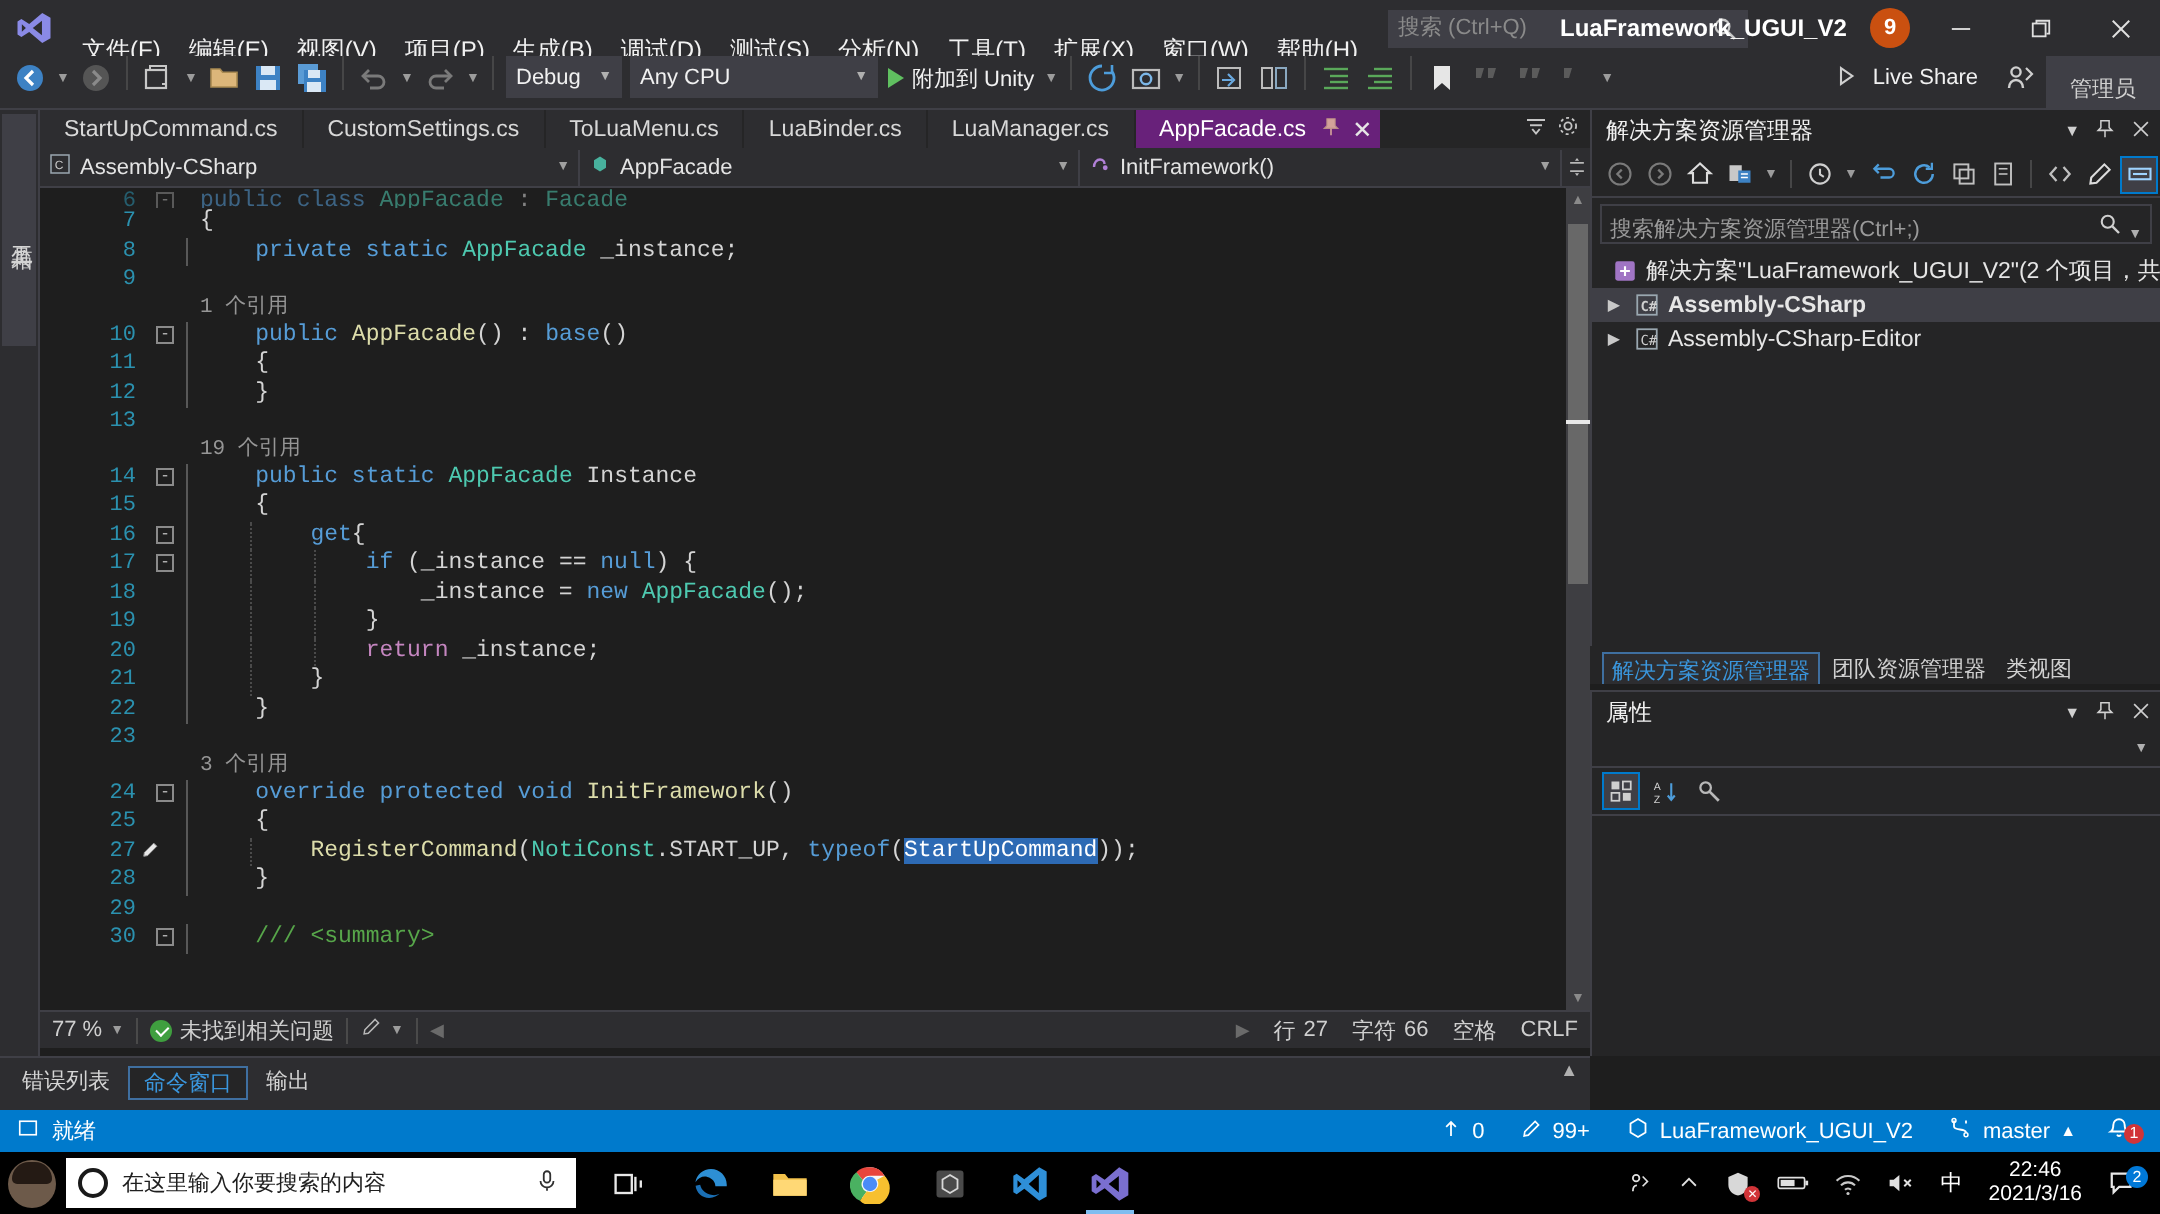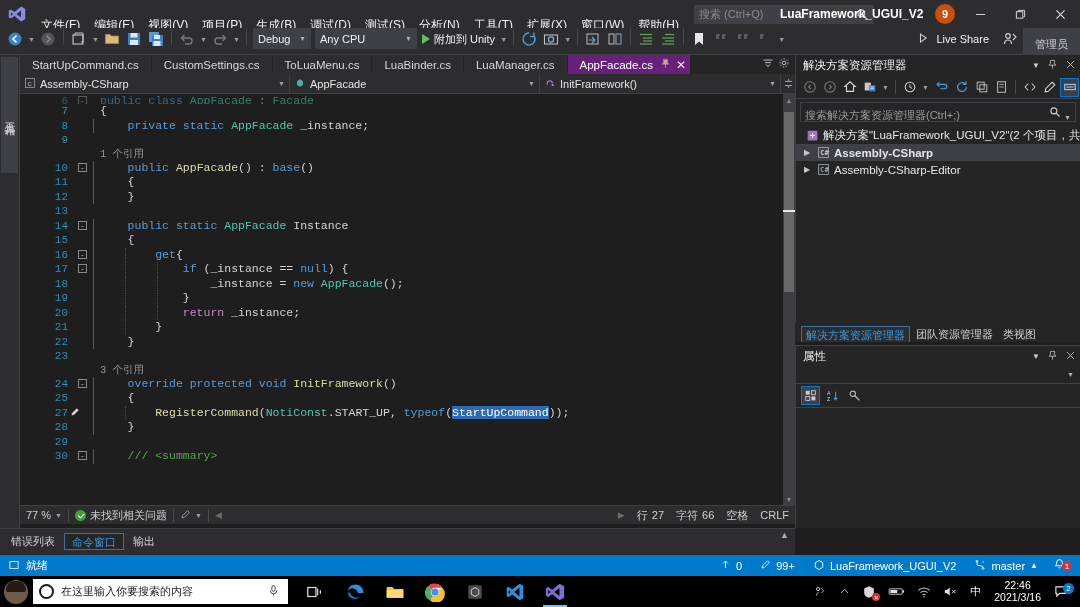--- a/index.html
+++ b/index.html
@@ -391,21 +391,21 @@
           <path d="M10.5 4l3 3-3 3" fill="none" stroke="#7a7a7a" stroke-width="1.4"></path>
         </svg>
     </div>
     <div class="tb-arrow">▼</div>
     <div class="tb-sep"></div>
 
     <div class="combo" style="width:58px">
       <span class="cv">Debug</span>
       <span class="ca">▼</span>
     </div>
-    <div class="combo" style="width:102px">
+    <div class="combo" style="width:124px">
       <span class="cv">Any CPU</span>
       <span class="ca">▼</span>
     </div>
     <div class="run-btn">
       <span class="tri"></span>
       <span class="lbl">附加到 Unity</span>
     </div>
     <div class="tb-arrow">▼</div>
     <div class="tb-sep"></div>
     <div class="tb">
@@ -590,20 +590,21 @@
     <div class="codearea" id="codearea">
         <div class="ln" style="opacity: 0.55; height: 10px; overflow: hidden;"><span class="num">6</span><span class="fold">-</span><span class="kw">public </span><span class="kw">class </span><span class="typ">AppFacade </span><span>: </span><span class="typ">Facade</span></div>
         <div class="ln"><span class="num">7</span><span>{</span></div>
         <div class="ln"><span class="num">8</span><span class="vbar"></span><span class="kw">    private static </span><span class="typ">AppFacade</span><span> _instance;</span></div>
         <div class="ln"><span class="num">9</span></div>
         <div class="codehint">1 个引用</div>
         <div class="ln"><span class="num">10</span><span class="fold">-</span><span class="vbar"></span><span class="kw">    public </span><span class="mth">AppFacade</span><span>() : </span><span class="kw">base</span><span>()</span></div>
         <div class="ln"><span class="num">11</span><span class="vbar"></span><span>    {</span></div>
         <div class="ln"><span class="num">12</span><span class="vbar"></span><span>    }</span></div>
         <div class="ln"><span class="num">13</span></div>
+        <div class="codehint">19 个引用</div>
         <div class="ln"><span class="num">14</span><span class="fold">-</span><span class="vbar"></span><span class="kw">    public static </span><span class="typ">AppFacade</span><span> Instance</span></div>
         <div class="ln"><span class="num">15</span><span class="vbar"></span><span>    {</span></div>
         <div class="ln"><span class="num">16</span><span class="fold">-</span><span class="vbar"></span><span class="guide2"></span><span class="kw">        get</span><span>{</span></div>
         <div class="ln"><span class="num">17</span><span class="fold">-</span><span class="vbar"></span><span class="guide2"></span><span class="guide3"></span><span class="kw">            if </span><span>(_instance == </span><span class="kw">null</span><span>) {</span></div>
         <div class="ln"><span class="num">18</span><span class="vbar"></span><span class="guide2"></span><span class="guide3"></span><span>                _instance = </span><span class="kw">new </span><span class="typ">AppFacade</span><span>();</span></div>
         <div class="ln"><span class="num">19</span><span class="vbar"></span><span class="guide2"></span><span class="guide3"></span><span>            }</span></div>
         <div class="ln"><span class="num">20</span><span class="vbar"></span><span class="guide2"></span><span class="guide3"></span><span class="kw2">            return </span><span>_instance;</span></div>
         <div class="ln"><span class="num">21</span><span class="vbar"></span><span class="guide2"></span><span>        }</span></div>
         <div class="ln"><span class="num">22</span><span class="vbar"></span><span>    }</span></div>
         <div class="ln"><span class="num">23</span></div>

